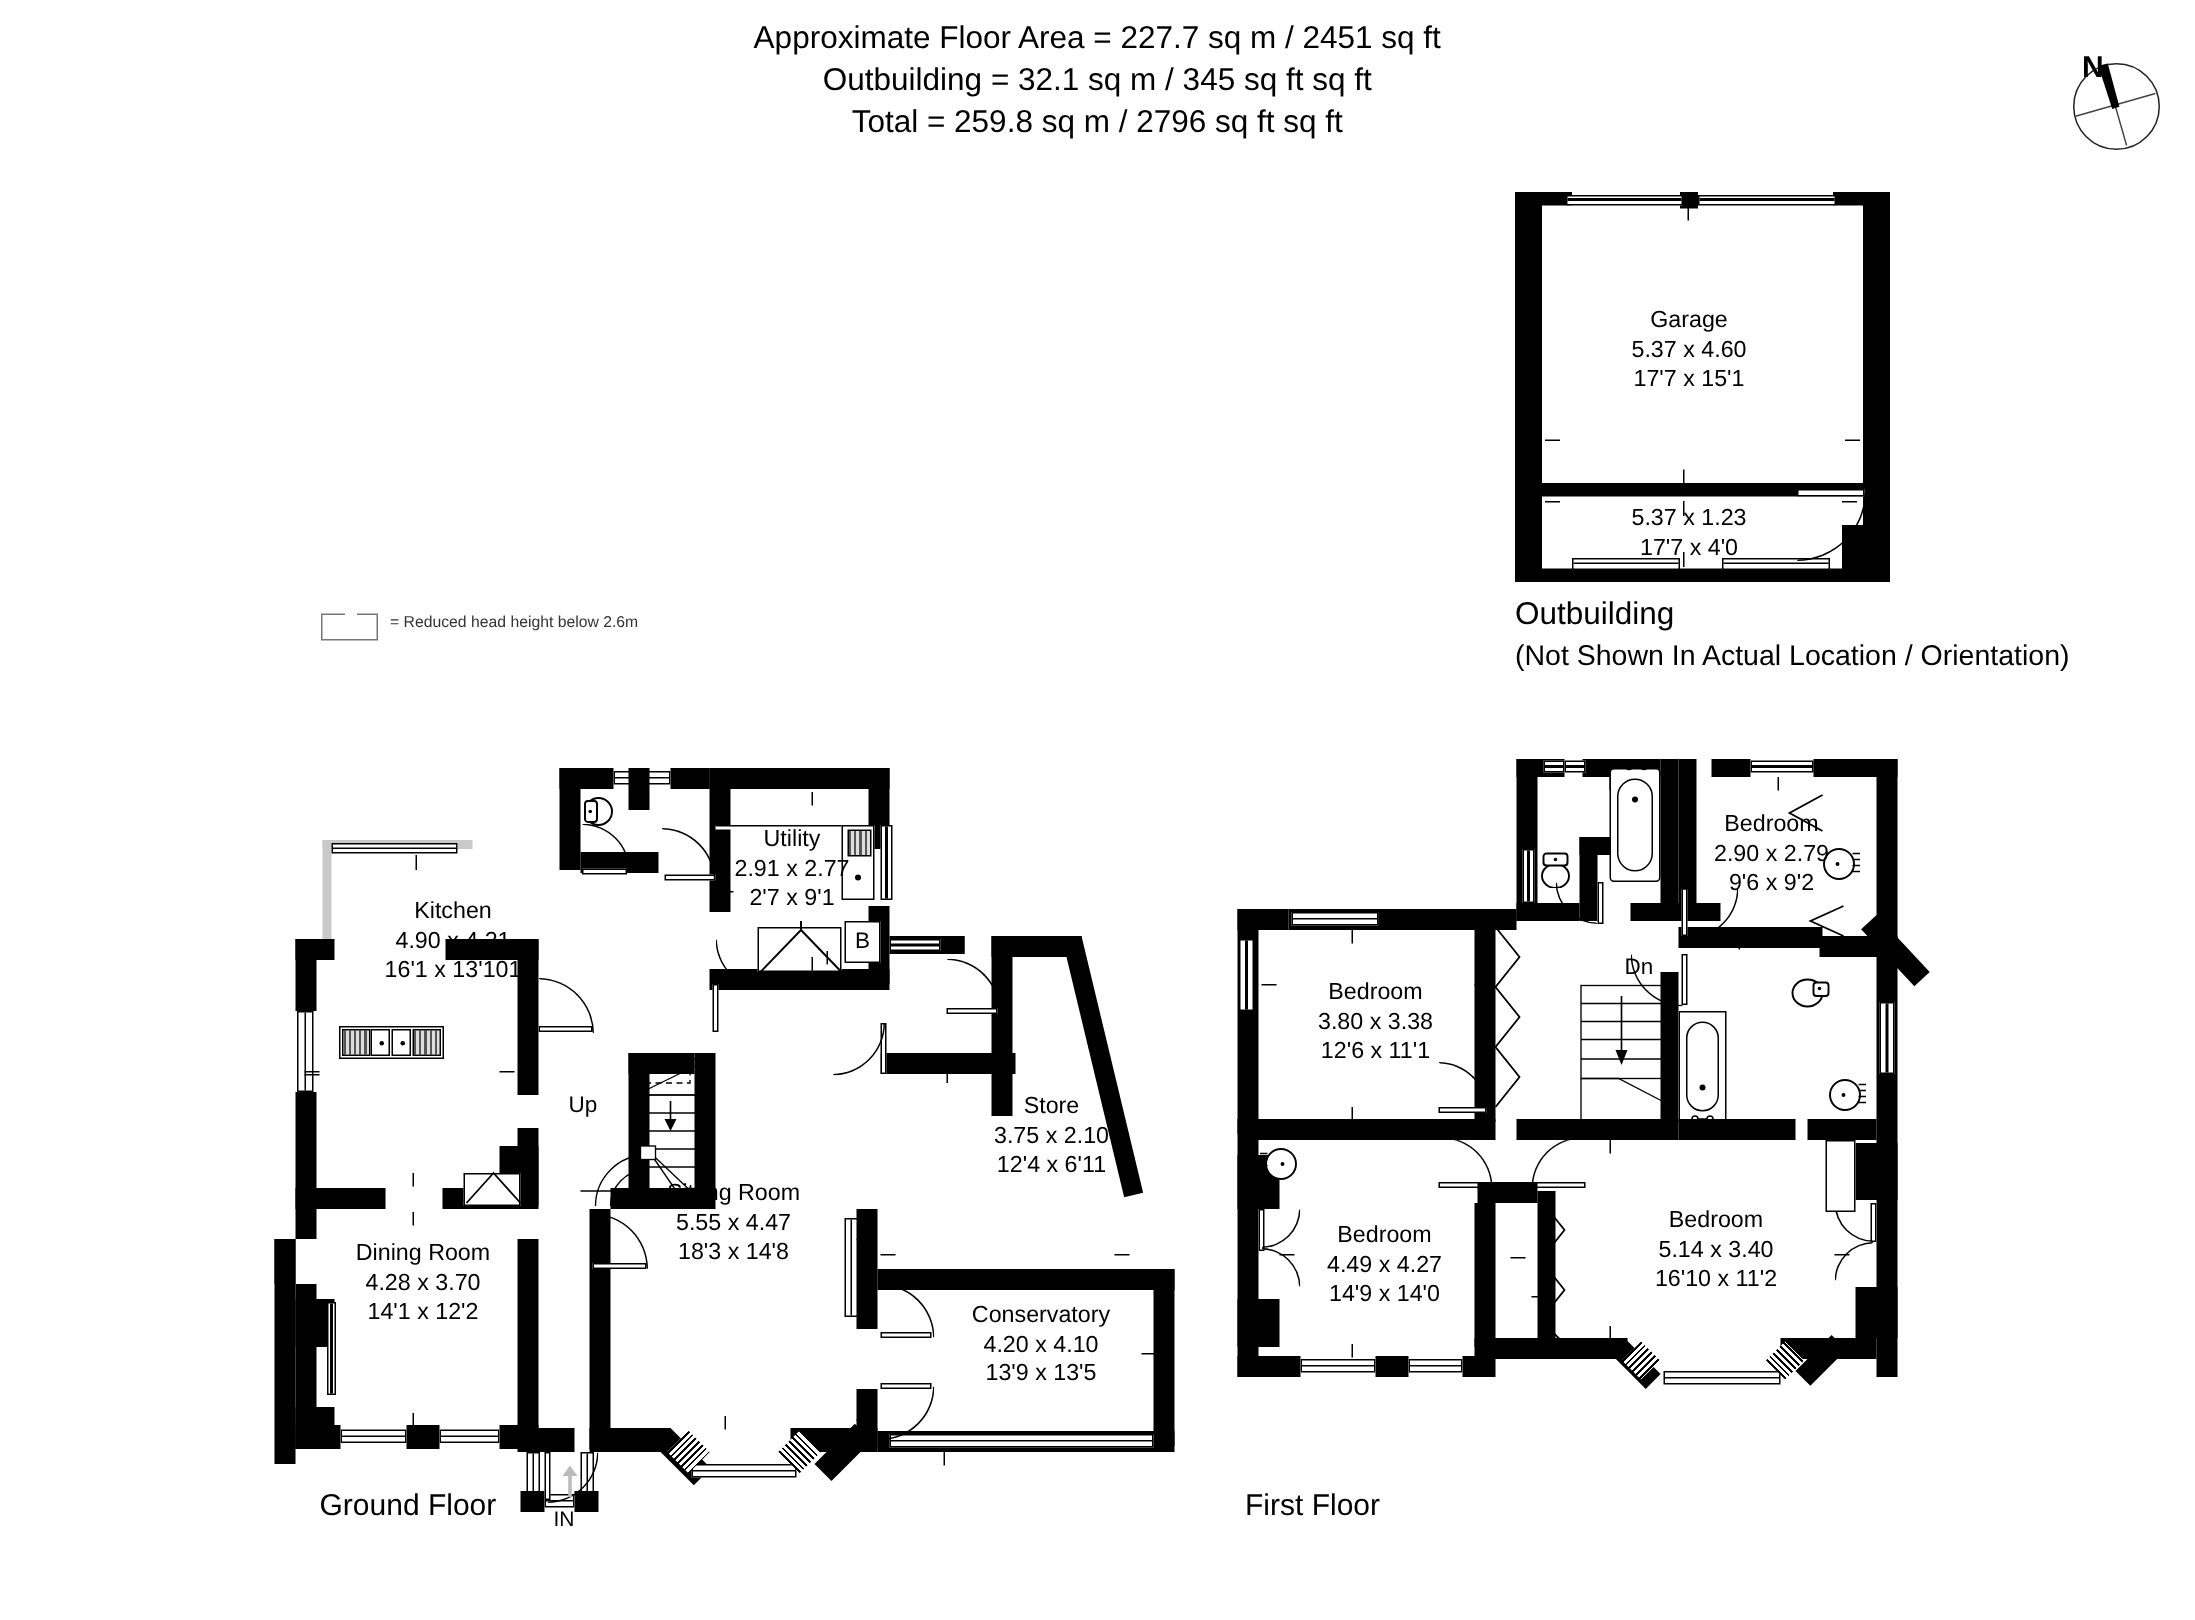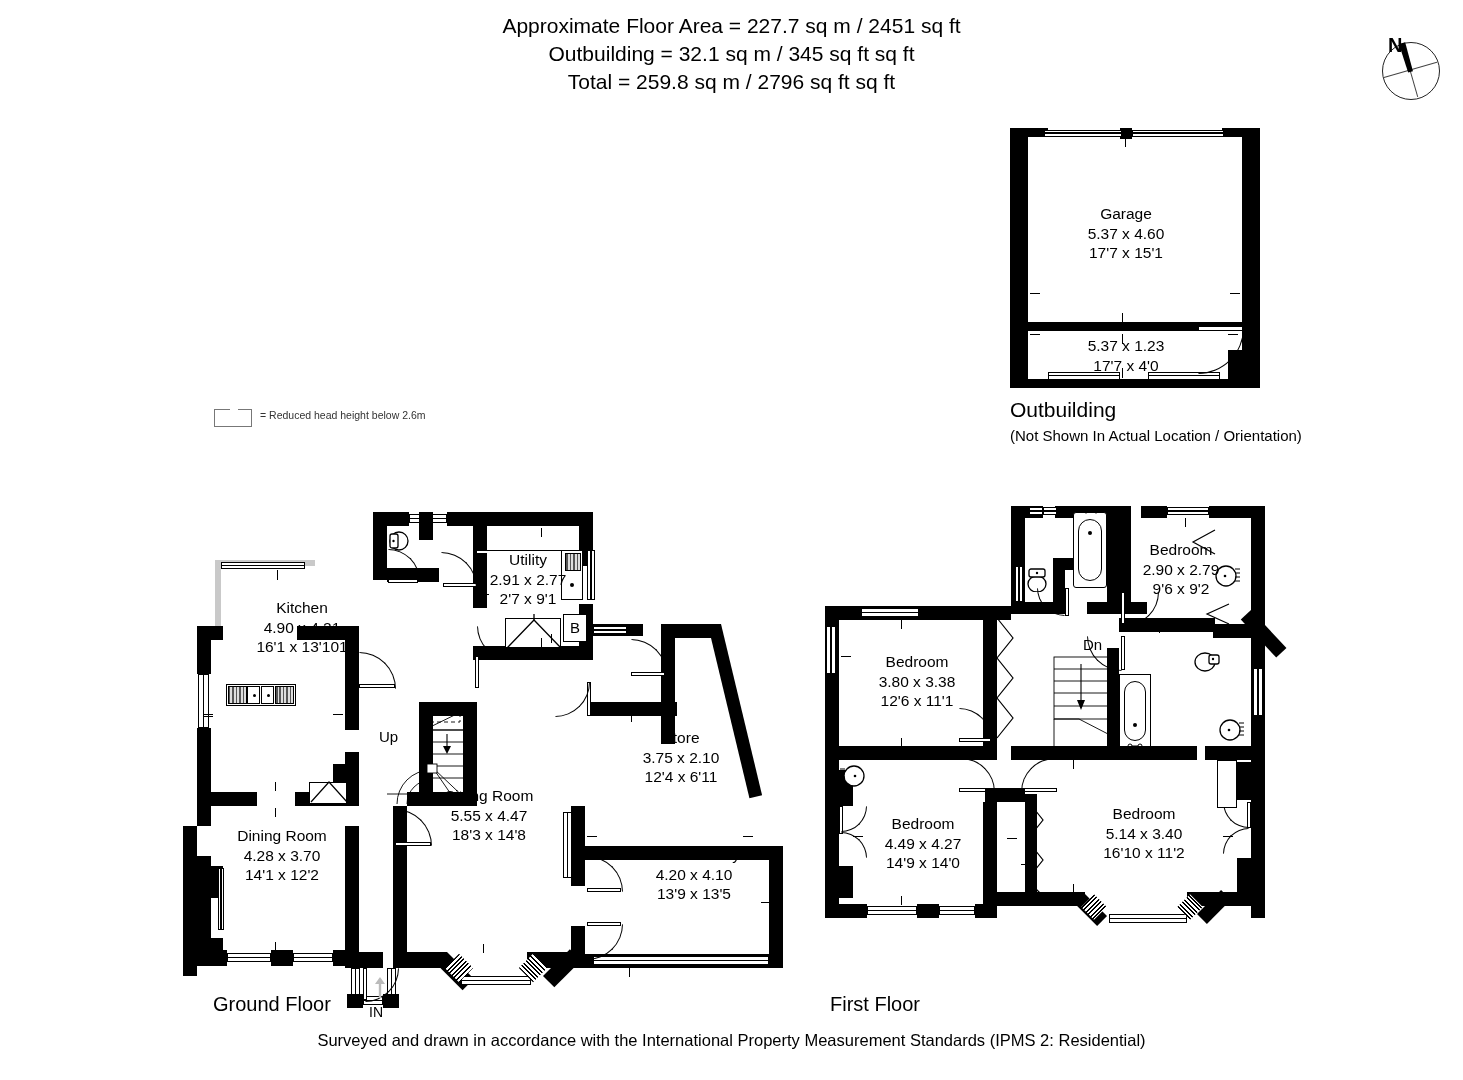--- a/index.html
+++ b/index.html
@@ -104,21 +104,21 @@
     <div>Garage</div>
     <div>5.37 x 4.60</div>
     <div>17'7 x 15'1</div>
   </div>
   <div class="room-lbl" style="left:0;top:208px;width:232px;">
     <div>5.37 x 1.23</div>
     <div>17'7 x 4'0</div>
   </div>
 </div>
 <div class="abs" style="left:1010px;top:398px;font-size:21px;">Outbuilding</div>
-<div class="abs" style="left:1010px;top:427px;font-size:15px;">(Not Shown In Actual Location / Orientation)</div>
+<div class="abs" style="left:1010px;top:427px;font-size:19px;">(Not Shown In Actual Location / Orientation)</div>
 
 <div class="abs" id="ground" style="left:183px;top:506px;width:600px;height:470px;">
 
   <div class="wall" style="left:0;top:320px;width:14px;height:150px;"></div>
   <div class="wall" style="left:0;top:320px;width:14px;height:30px;"></div>
   <div class="wall" style="left:14px;top:222px;width:14px;height:98px;"></div>
   <div class="wall" style="left:14px;top:120px;width:14px;height:48px;"></div>
   <div class="wall" style="left:14px;top:120px;width:26px;height:14px;"></div>
 
   <div class="win v" style="left:15px;top:168px;width:11px;height:54px;"></div>
@@ -329,26 +329,26 @@
   <div class="room-lbl" style="left:24px;top:320px;width:150px;">
     <div>Dining Room</div>
     <div>4.28 x 3.70</div>
     <div>14'1 x 12'2</div>
   </div>
   <div class="room-lbl" style="left:226px;top:280px;width:160px;">
     <div>Sitting Room</div>
     <div>5.55 x 4.47</div>
     <div>18'3 x 14'8</div>
   </div>
-  <div class="room-lbl" style="left:428px;top:222px;width:140px;text-align:center;">
+  <div class="room-lbl" style="left:448px;top:222px;width:140px;text-align:center;">
     <div>Store</div>
     <div>3.75 x 2.10</div>
     <div>12'4 x 6'11</div>
   </div>
-  <div class="room-lbl" style="left:434px;top:339px;width:154px;">
+  <div class="room-lbl" style="left:434px;top:361px;width:154px;">
     <div>Conservatory</div>
     <div>4.20 x 4.10</div>
     <div>13'9 x 13'5</div>
   </div>
 </div>
 <div class="floor-cap" style="left:213px;top:993px;">Ground Floor</div>
 
 <div class="abs" id="first" style="left:825px;top:506px;width:440px;height:450px;">
 
   <div class="wall" style="left:0;top:100px;width:14px;height:150px;"></div>
@@ -570,14 +570,13 @@
   </div>
   <div class="room-lbl" style="left:248px;top:298px;width:142px;">
     <div>Bedroom</div>
     <div>5.14 x 3.40</div>
     <div>16'10 x 11'2</div>
   </div>
 </div>
 <div class="floor-cap" style="left:830px;top:993px;">First Floor</div>
 
 <div id="footer" class="abs">
-  <div>Surveyed and drawn in accordance with the International Property Measurement Standards (IPMS 2: Residential)</div>
 </div>
 
 </body></html>

